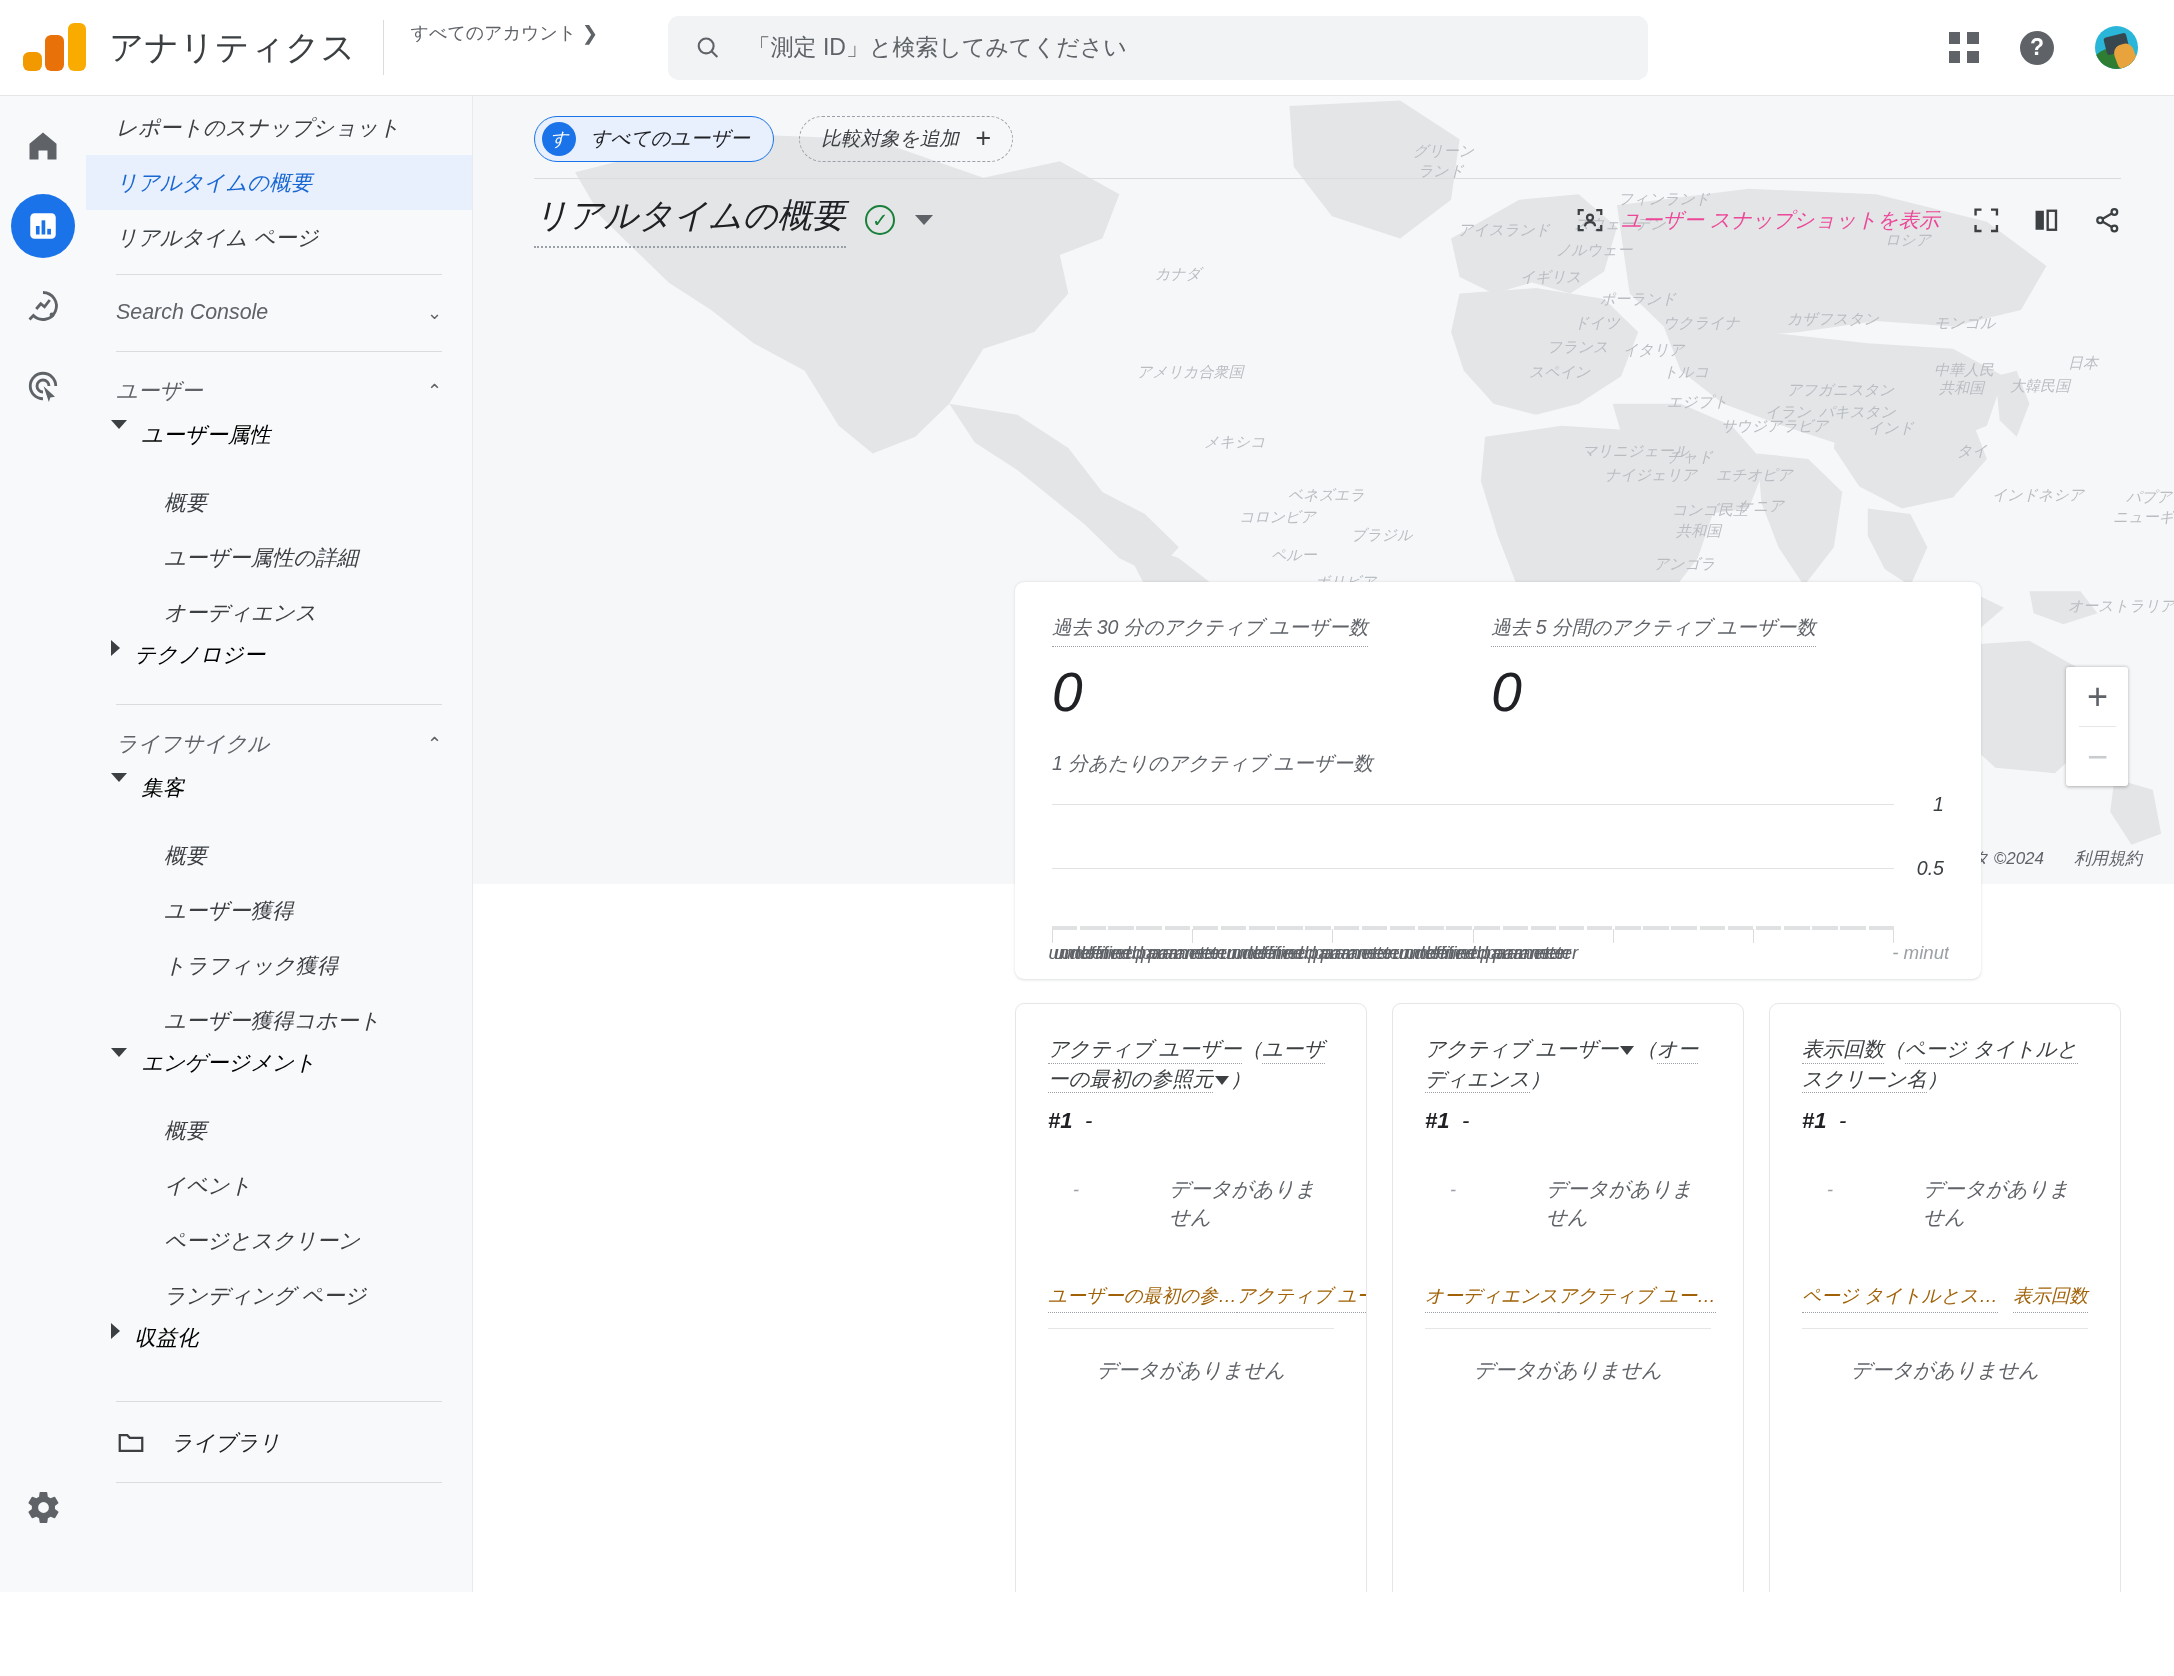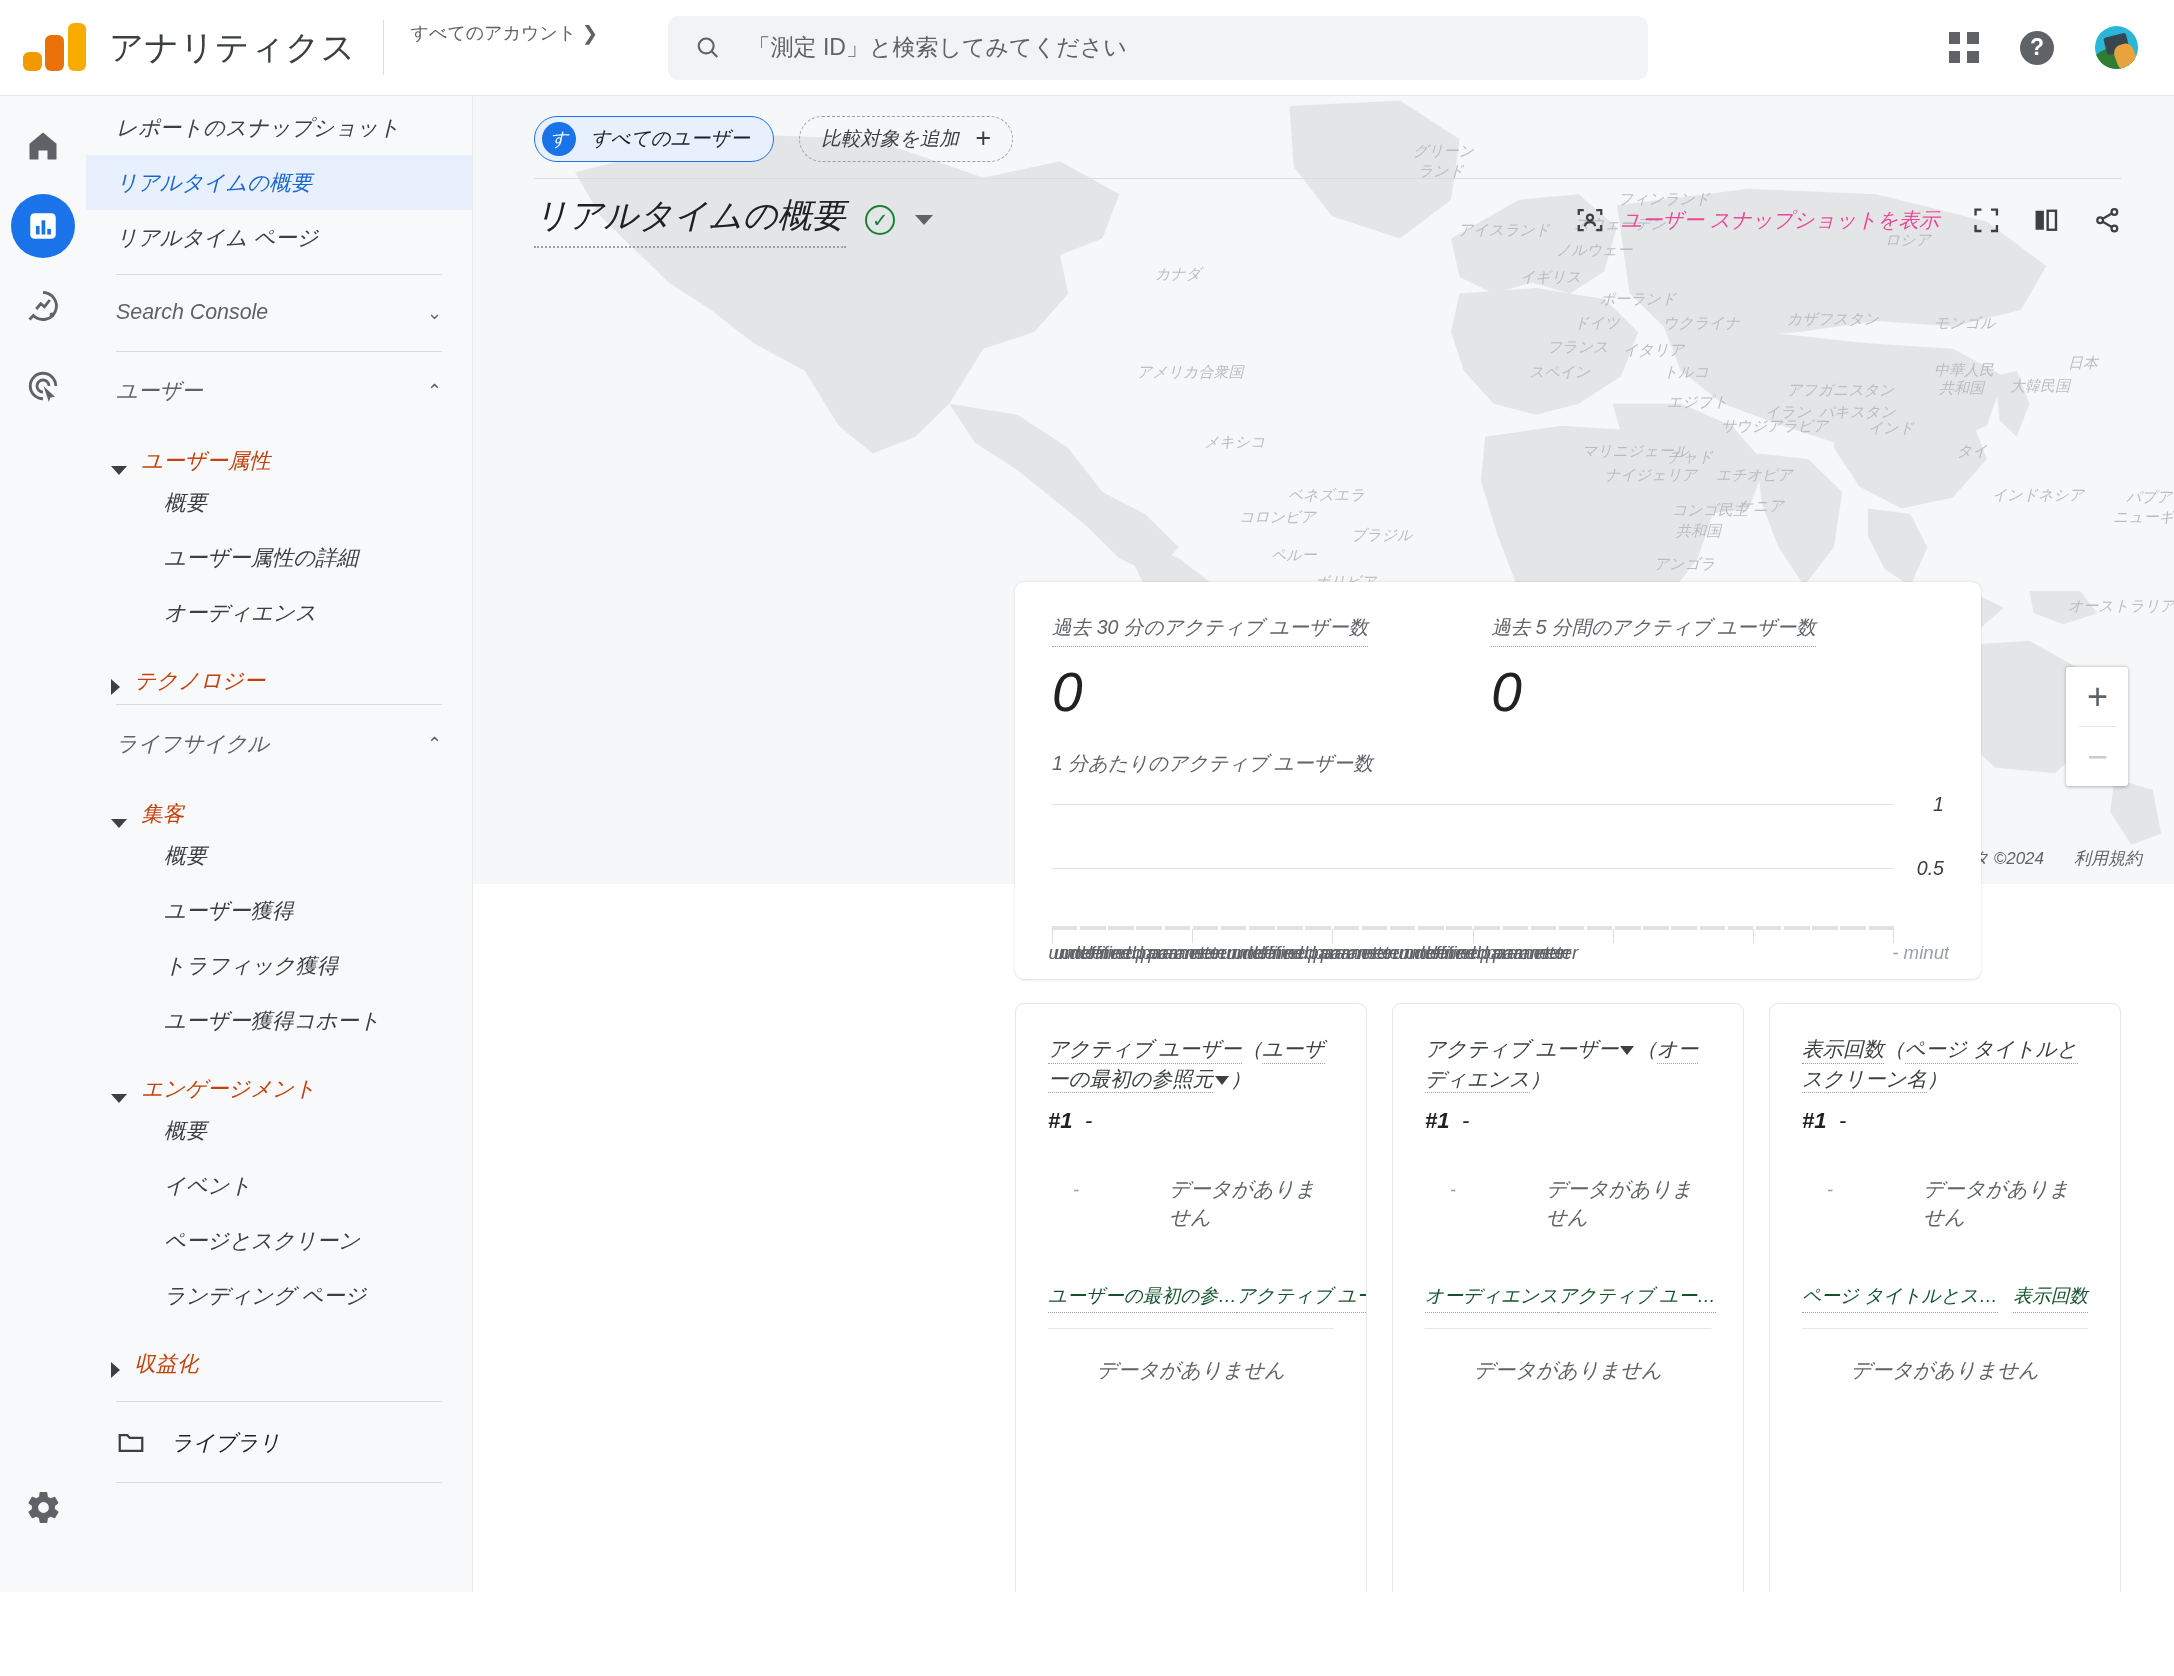--- a/index.html
+++ b/index.html
@@ -100,21 +100,21 @@
   .nav-item.active::after {
     content: ""; position: absolute; left: 0; right: 0; top: 0; bottom: 0;
     border-radius: 0 89px 89px 0; pointer-events: none;
   }
   .nav-section {
     height: 59px; display: flex; align-items: center; padding-left: 30px;
     color: #5f6368; justify-content: space-between; padding-right: 30px; cursor: pointer;
   }
   .nav-section .label { white-space: nowrap; }
   .nav-group {
-    height: 55px; display: flex; align-items: flex-end; cursor: pointer; color: #c2410c;
+    height: 55px; display: flex; align-items: flex-start; cursor: pointer; color: #000000;
     padding-left: 25px; gap: 14.3px; white-space: nowrap;
   }
   .nav-group .tri { width: 0; height: 0; flex: 0 0 auto; }
   .tri-down { border-left: 8px solid transparent; border-right: 8px solid transparent; border-top: 9.8px solid #3c4043; }
   .tri-right { border-top: 8px solid transparent; border-bottom: 8px solid transparent; border-left: 9.8px solid #3c4043; }
   .nav-sub {
     height: 55px; display: flex; align-items: center; padding-left: 78px;
     cursor: pointer; color: #3c4043; white-space: nowrap;
   }
   .nav-divider { height: 0.9px; background: #dadce0; margin: 9px 30px 9px 30px; }
@@ -245,21 +245,21 @@
     border-top: 9px solid #3c4043; margin: 0 1.8px; cursor: pointer;
   }
   .card-rank { font-size: 22px; color: #202124; font-weight: bold; margin-top: 14.3px; }
   .card-rank .dash { font-weight: normal; margin-left: 12.5px; }
   .card-nodata-top {
     display: flex; align-items: baseline; margin-top: 41px; font-size: 20.5px; color: #5f6368;
   }
   .card-nodata-top .dashcell { width: 135px; color: #9aa0a6; font-size: 18px; padding-left: 25px; }
   .card-cols {
     display: flex; justify-content: space-between; margin-top: 52px;
-    font-size: 18.7px; color: #14532d;
+    font-size: 18.7px; color: #a16207;
   }
   .card-cols span { border-bottom: 1.8px dotted #9aa0a6; padding-bottom: 3.6px; cursor: pointer; white-space: nowrap; }
   .card-rule { height: 0.9px; background: #e4e6e8; margin-top: 14.3px; }
   .card-empty { text-align: center; font-size: 20.5px; color: #5f6368; margin-top: 27px; }
 </style>
 </head>
 <body>
 
 <div class="app">
 

